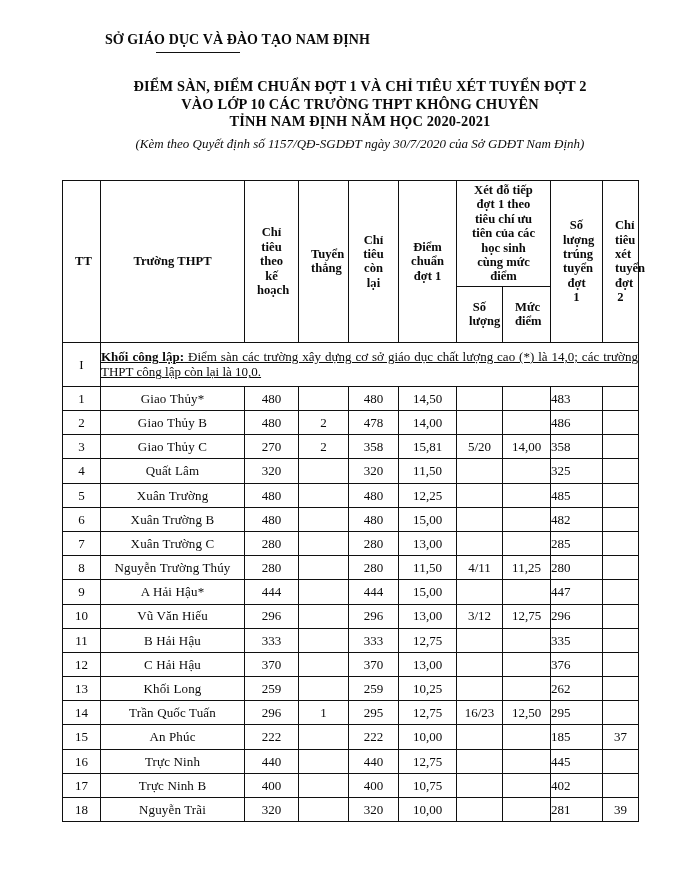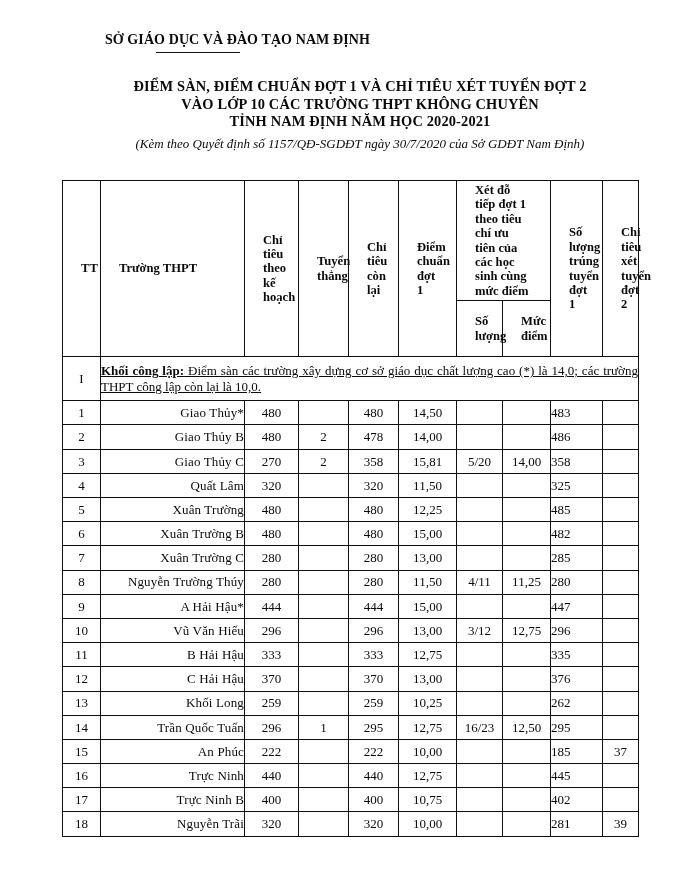--- a/index.html
+++ b/index.html
@@ -85,31 +85,32 @@
     padding: 0;
     font-size: 13px;
     font-weight: normal;
     vertical-align: middle;
     line-height: 1.18;
     box-sizing: border-box;
   }
   
   table.main thead td {
     font-weight: bold;
+    text-align: center;
     font-size: 12.6px;
     line-height: 14.4px;
-    padding: 2px 18px;
+    padding: 2px 12px;
   }
   .hdr-tall { height: 160px; }
   .hdr-sub  { height: 56px; }
 
   
   tbody tr.data-row td { height: 24.2px; }
   td.c-tt   { text-align: center; font-size: 13px; }
-  td.c-name { text-align: right; padding-left: 6px; font-size: 13.4px; letter-spacing: .15px;}
+  td.c-name { text-align: center; padding-left: 6px; font-size: 13.4px; letter-spacing: .15px;}
   td.c-num  { text-align: center; font-size: 13.4px; }
   td.c-bold { text-align: left; font-weight: bold; font-size: 13.4px; }
 
   tr.section-row td { height: 44px; }
   td.sec-no { text-align: center; font-weight: bold; font-size: 13.4px; }
   td.sec-text {
     text-align: left;
     padding: 3px 6px 3px 7px;
     font-size: 13.2px;
     line-height: 17.5px;

